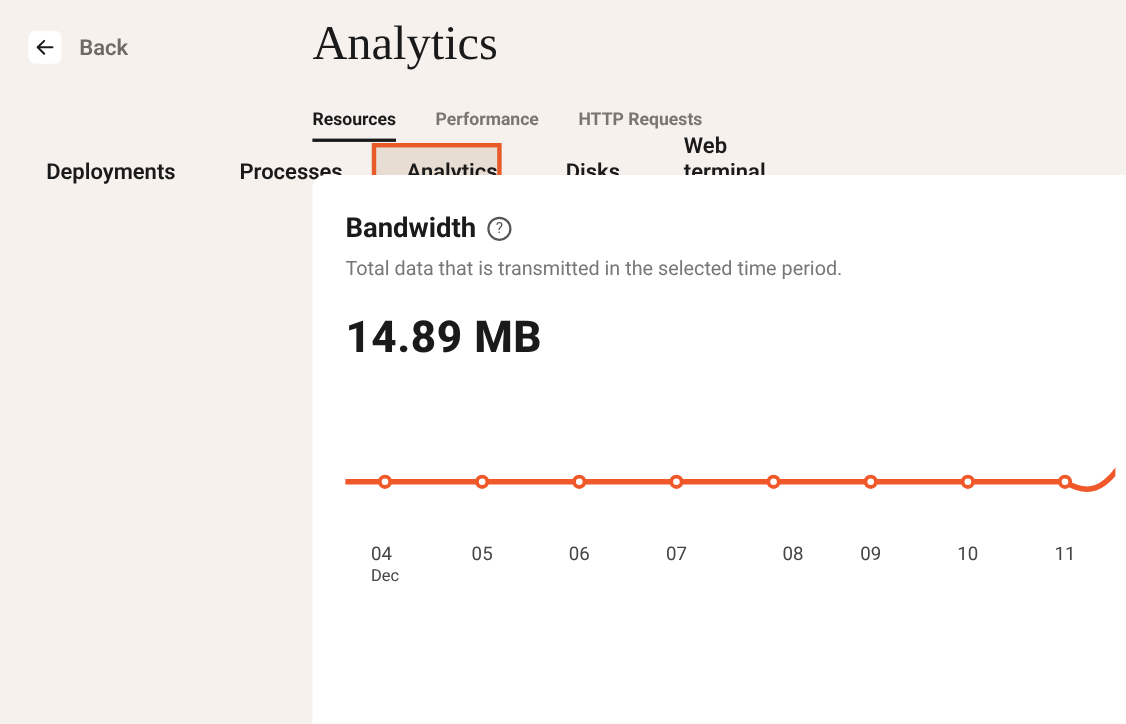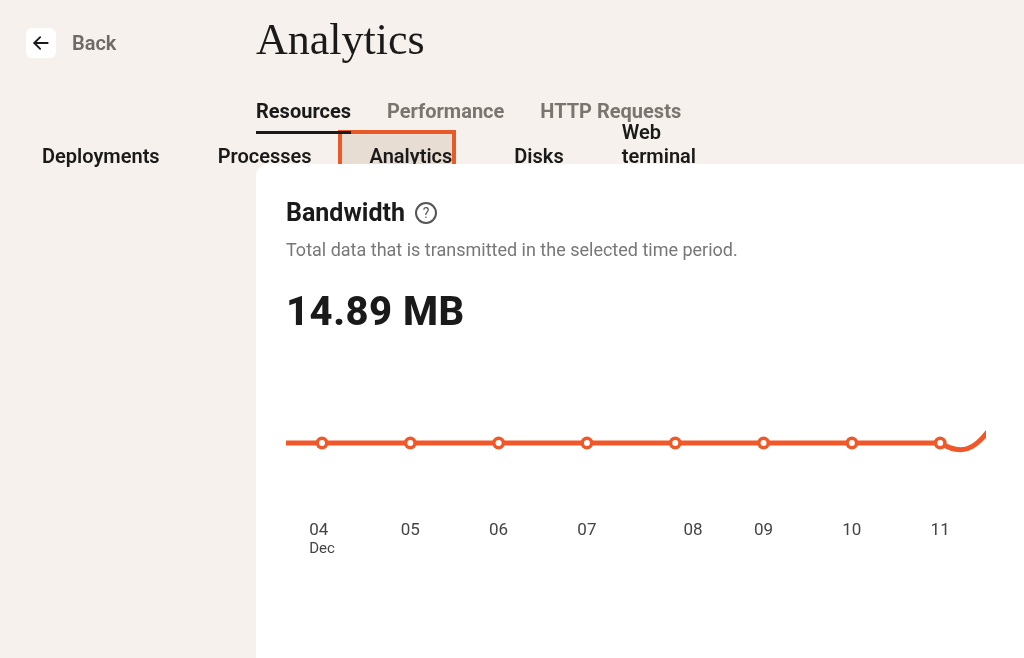--- a/index.html
+++ b/index.html
@@ -6,21 +6,21 @@
     body {
       font-family: -apple-system, BlinkMacSystemFont, "Segoe UI", Roboto, Helvetica, Arial, sans-serif;
       background: #f6f1ec;
       width: 1024px;
       height: 658px;
       overflow: hidden;
       color: #1a1a1a;
     }
     .app { display: flex; height: 100%; }
     .sidebar {
-      width: 256px;
+      width: 284px;
       padding: 28px 0 0 0;
       flex-shrink: 0;
       border-radius: 29px;
     }
     .back-row {
       display: flex;
       align-items: center;
       gap: 16px;
       padding: 0 0 48px 26px;
     }
@@ -60,21 +60,21 @@
       font-weight: 400;
       color: #1a1a1a;
       padding-bottom: 34px;
     }
     .tabs {
       display: flex;
       gap: 36px;
       padding-bottom: 30px;
     }
     .tab {
-      font-size: 20px;
+      font-size: 16px;
       font-weight: 700;
       color: #7a756f;
       cursor: pointer;
       padding-bottom: 8px;
     }
     .tab.active {
       color: #1a1a1a;
       border-bottom: 3px solid #1a1a1a;
     }
     .card {
@@ -91,21 +91,21 @@
       border-radius: 50%;
       display: inline-flex; align-items: center; justify-content: center;
       font-size: 14px; color: #555;
       cursor: pointer;
     }
     .card-desc { margin-top: 12px; font-size: 18px; color: #777; }
     .metric { margin-top: 28px; font-size: 40px; font-weight: 800; letter-spacing: 0.5px; }
     .chart { margin-top: 84px; padding-right: 0; }
     .chart svg { display: block; }
     .x-labels { position: relative; height: 50px; margin-top: 10px; }
-    .x-label { position: absolute; font-size: 17px; color: #444; transform: translateX(-50%); text-align: left; margin-top: 20px; }
+    .x-label { position: absolute; font-size: 17px; color: #444; transform: translateX(-50%); text-align: left; }
     .x-sub { display: block; font-size: 15px; color: #444; }
   </style>
 </head>
 <body>
 
 <div class="app">
   <aside class="sidebar">
     <div class="back-row">
       <div class="back-btn">
         <svg viewBox="0 0 24 24" fill="none" stroke="currentColor" stroke-width="2.2" stroke-linecap="round" stroke-linejoin="round">

